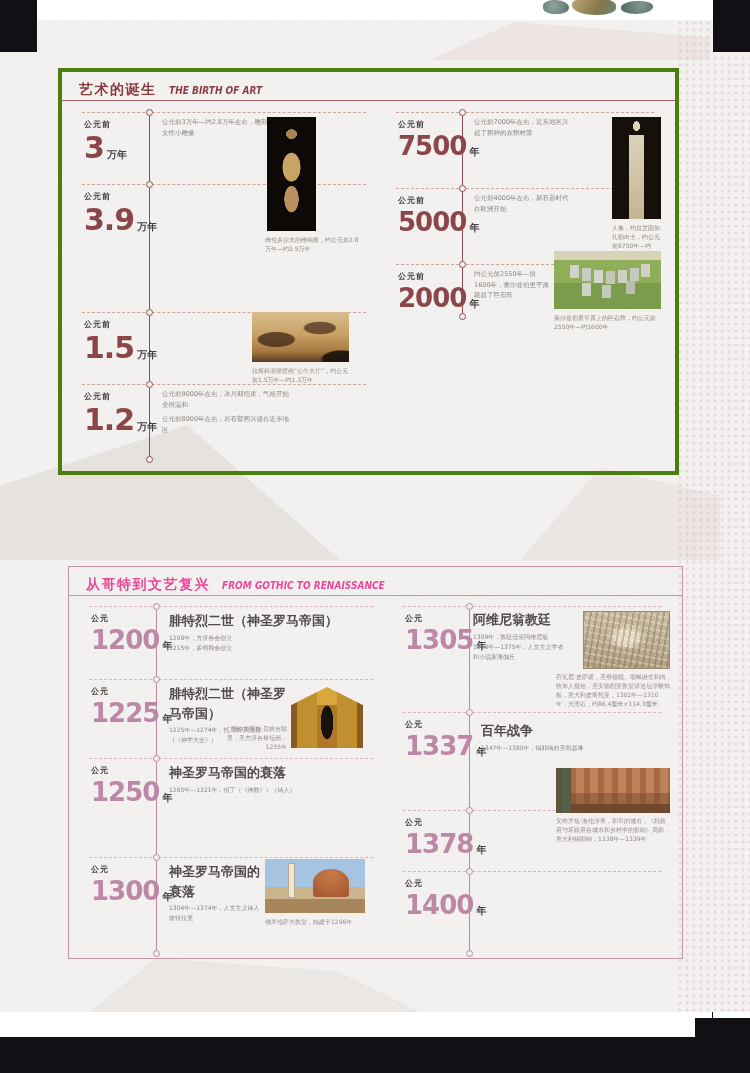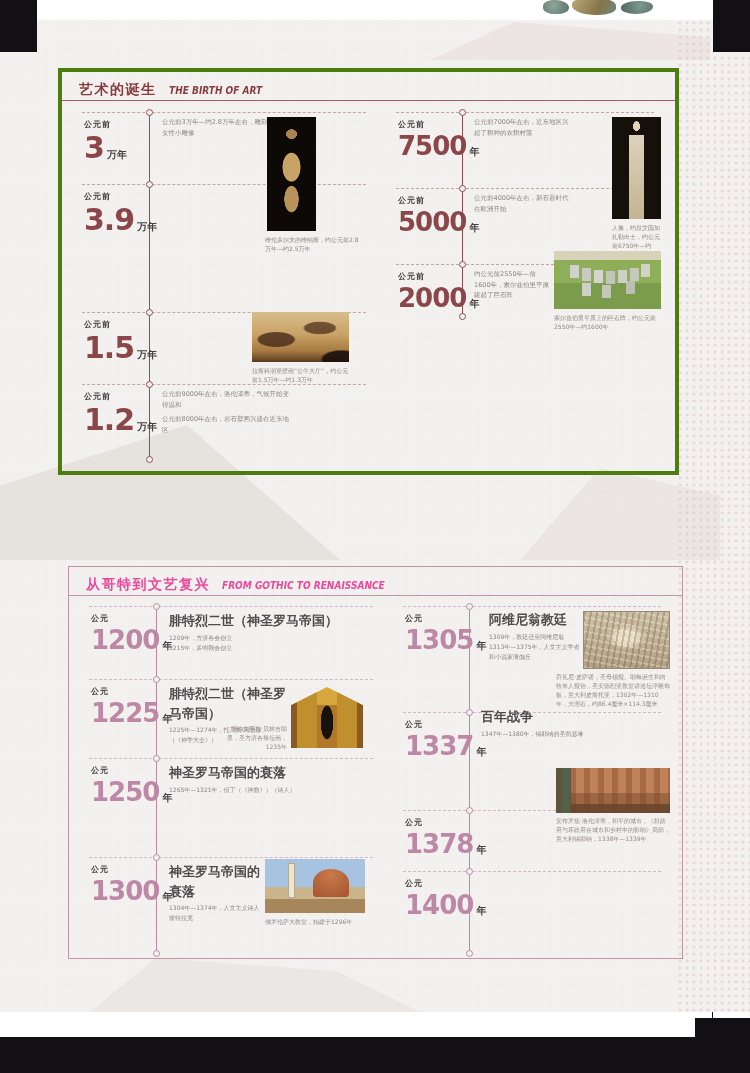--- a/index.html
+++ b/index.html
@@ -172,21 +172,21 @@
     <div class="year" style="left:22px;top:247px">
       <div class="era">公元前</div>
       <div><span class="num num-lg">1.5</span><span class="unit">万年</span></div>
     </div>
 
     <div class="year" style="left:22px;top:319px">
       <div class="era">公元前</div>
       <div><span class="num num-lg">1.2</span><span class="unit">万年</span></div>
     </div>
     <div class="desc" style="left:100px;top:317px;width:128px">
-      <p>公元前9000年左右，洛伦泽蒂，气候开始变得温和</p>
+      <p>公元前9000年左右，冰川期结束，气候开始变得温和</p>
       <p>公元前8000年左右，岩石壁画兴盛在近东地区</p>
     </div>
 
     <div class="ph img-venus" style="left:205px;top:45px"></div>
     <div class="cap" style="left:203px;top:163px;width:94px">维伦多尔夫的维纳斯，约公元前2.8万年—约2.5万年</div>
 
     <div class="ph img-lascaux" style="left:190px;top:240px"></div>
     <div class="cap" style="left:190px;top:294px;width:102px">拉斯科洞窟壁画“公牛大厅”，约公元前1.5万年—约1.3万年</div>
 
     <div class="year" style="left:336px;top:47px">
@@ -286,33 +286,33 @@
     <div class="ph img-florence" style="left:196px;top:292px">
       <div class="fl-tower"></div>
       <div class="fl-dome"></div>
     </div>
     <div class="cap" style="left:196px;top:350px;width:110px">佛罗伦萨大教堂，始建于1296年</div>
 
     <div class="year" style="left:336px;top:46px">
       <div class="era">公元</div>
       <div><span class="num num-md">1305</span><span class="unit">年</span></div>
     </div>
-    <div class="txt" style="left:420px;top:43px;width:96px">
+    <div class="txt" style="left:404px;top:43px;width:96px">
       <span class="hdr">阿维尼翁教廷</span>
       <span class="ln">1309年，教廷迁至阿维尼翁</span>
       <span class="ln">1313年—1375年，人文主义学者和小说家薄伽丘</span>
     </div>
     <div class="ph img-pisano" style="left:514px;top:44px"></div>
     <div class="cap" style="left:487px;top:105px;width:114px">乔瓦尼·皮萨诺，圣母领报、耶稣诞生和向牧羊人报信，圣安德烈亚教堂讲道坛浮雕饰板，意大利皮斯托亚，1302年—1310年，大理石，约86.4厘米×114.3厘米</div>
 
     <div class="year" style="left:336px;top:152px">
       <div class="era">公元</div>
       <div><span class="num num-md">1337</span><span class="unit">年</span></div>
     </div>
-    <div class="txt" style="left:412px;top:140px;width:180px">
+    <div class="txt" style="left:412px;top:154px;width:180px">
       <span class="hdr">百年战争</span>
       <span class="ln">1347年—1380年，锡耶纳的圣凯瑟琳</span>
     </div>
     <div class="ph img-fresco" style="left:487px;top:201px"></div>
 
     <div class="year" style="left:336px;top:250px">
       <div class="era">公元</div>
       <div><span class="num num-md">1378</span><span class="unit">年</span></div>
     </div>
     <div class="cap" style="left:487px;top:249px;width:114px">安布罗焦·洛伦泽蒂，和平的城市，《好政府与坏政府在城市和乡村中的影响》局部，意大利锡耶纳，1338年—1339年</div>

